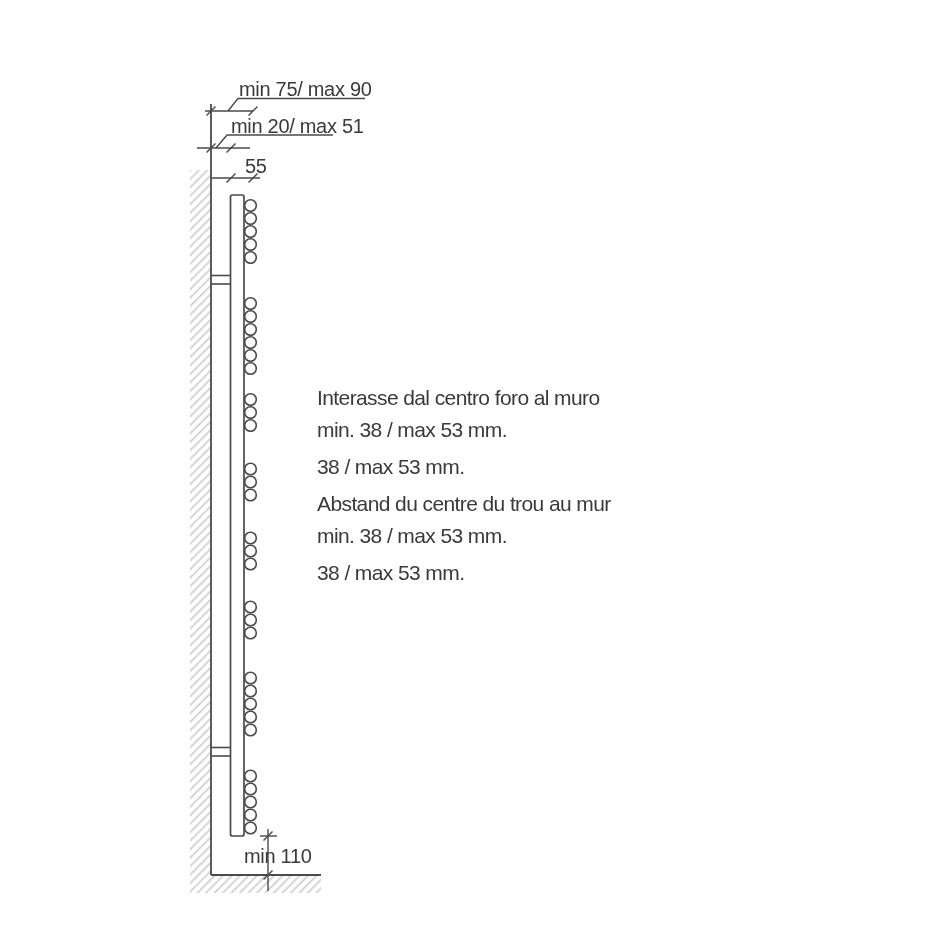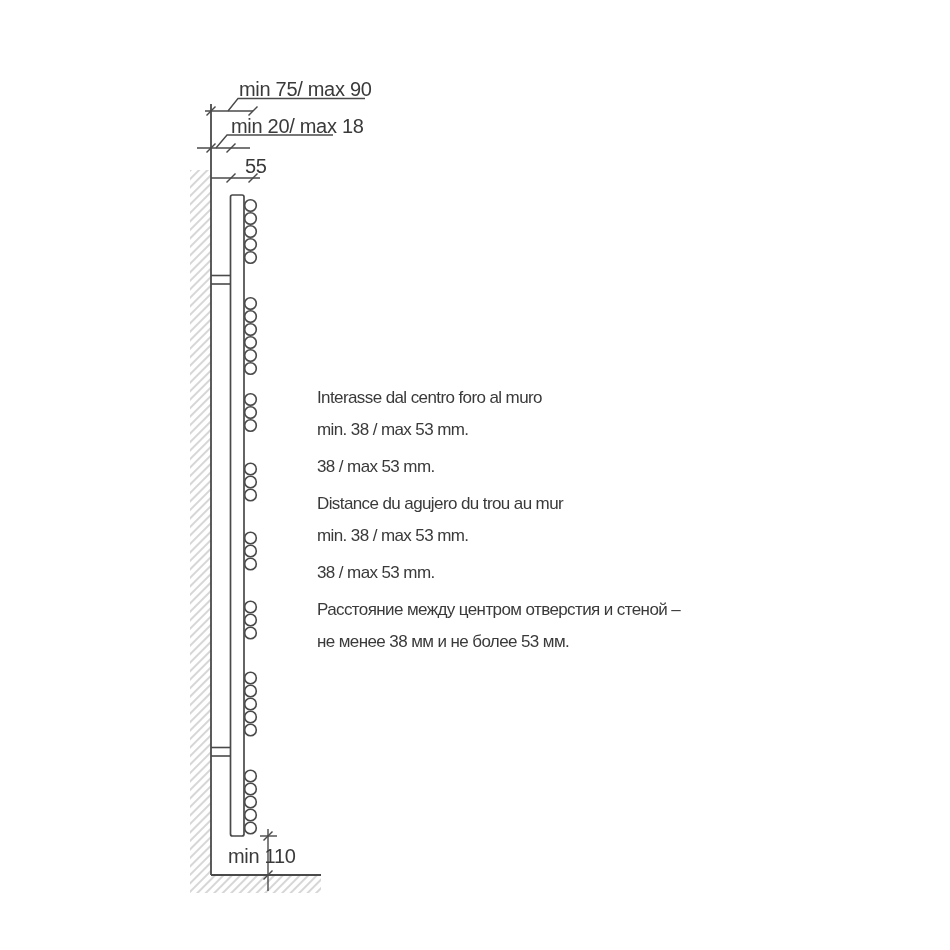--- a/index.html
+++ b/index.html
@@ -26,21 +26,21 @@
     letter-spacing:-0.3px;
     white-space:nowrap;
   }
   .notes{
     position:absolute;
     left:317px;
     top:382px;
   }
   .note{margin:0 0 5px 0;}
   .note-line{
-    font-size:17px;
+    font-size:21px;
     line-height:32px;
     color:var(--text);
     letter-spacing:-0.6px;
     white-space:nowrap;
   }
   
   .ln{stroke:var(--line);fill:none;}
   .thick{stroke-width:1.8px;}
   .med{stroke-width:1.6px;}
   .dim{stroke-width:1.4px;}
@@ -136,38 +136,34 @@
 
     <g class="ln dim">
       <line x1="268" y1="829" x2="268" y2="891"></line>
       <line x1="260" y1="836" x2="277" y2="836"></line>
       <line x1="263.5" y1="840.5" x2="272.5" y2="831.5"></line>
       <line x1="263.5" y1="879.5" x2="272.5" y2="870.5"></line>
     </g>
   </svg>
 
   <div class="dim-label" style="left:239px;top:78px;">min 75/ max 90</div>
-  <div class="dim-label" style="left:231px;top:115px;">min 20/ max 18</div>
+  <div class="dim-label" style="left:231px;top:115px;">min 20/ max 51</div>
   <div class="dim-label" style="left:245px;top:155px;">55</div>
-  <div class="dim-label" style="left:228px;top:845px;">min 110</div>
+  <div class="dim-label" style="left:244px;top:845px;">min 110</div>
 
   <div class="notes">
     <div class="note">
       <div class="note-line">Interasse dal centro foro al muro</div>
       <div class="note-line">min. 38 / max 53 mm.</div>
     </div>
     <div class="note">
       <div class="note-line">38 / max 53 mm.</div>
     </div>
     <div class="note">
-      <div class="note-line">Distance du agujero du trou au mur</div>
+      <div class="note-line">Abstand du centre du trou au mur</div>
       <div class="note-line">min. 38 / max 53 mm.</div>
     </div>
     <div class="note">
       <div class="note-line">38 / max 53 mm.</div>
-    </div>
-    <div class="note">
-      <div class="note-line">Расстояние между центром отверстия и стеной –</div>
-      <div class="note-line">не менее 38 мм и не более 53 мм.</div>
     </div>
   </div>
 
 </div>
 
 </body></html>

